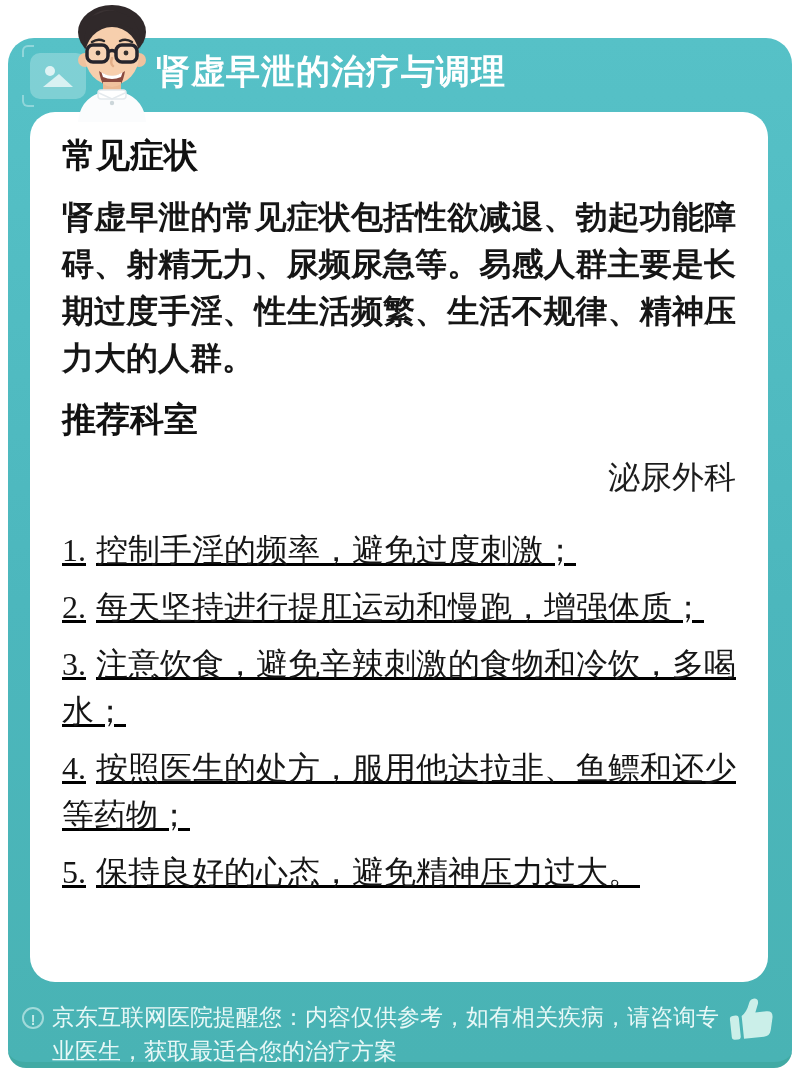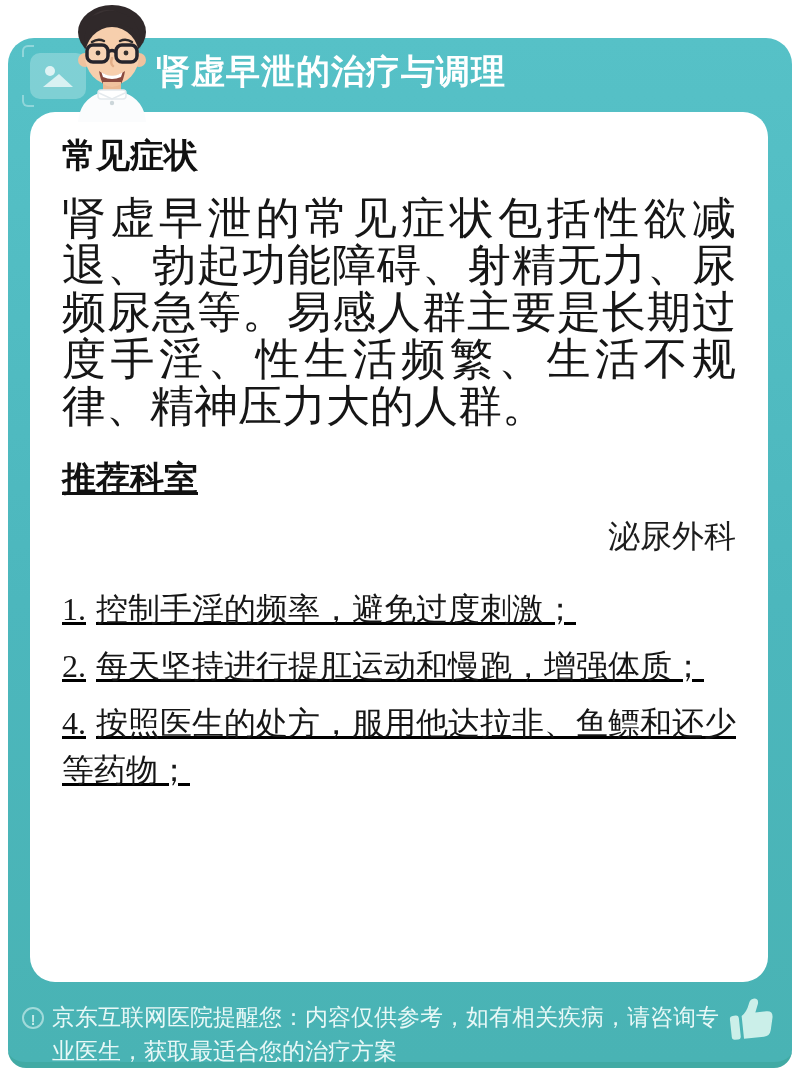--- a/index.html
+++ b/index.html
@@ -38,24 +38,24 @@
   
   .card{
     position:absolute;left:22px;right:24px;top:74px;bottom:80px;
     background:#ffffff;border-radius:25px;
     padding:26px 32px 0 32px;box-sizing:border-box;
     z-index:2;
   }
   .card h2{
     margin:0;font-size:34px;line-height:34px;font-weight:700;color:#111111;
   }
-  .card h2.h-dept{margin-top:32px;text-decoration:underline;}
+  .card h2.h-dept{margin-top:20px;}
   .card h2.h-tips{margin-top:20px;}
   .card p.body-text{
-    margin:22px 0 0 0;font-size:44px;line-height:47px;color:#161616;font-weight:400;
+    margin:22px 0 0 0;font-size:32px;line-height:47px;color:#161616;font-weight:700;
     text-align:justify;
   }
   .card p.dept-text{
     margin:18px 0 0 0;font-size:32px;line-height:47px;color:#1d1d1d;font-weight:400;text-align:right;
   }
   .tips-list{list-style:none;margin:26px 0 0 0;padding:0;text-decoration:underline;}
   .tips-list li{
     font-size:32px;line-height:47px;color:#161616;
   }
   .tips-list li + li{margin-top:10px;}
@@ -101,21 +101,23 @@
   <div class="card">
     <h2>常见症状</h2>
     <p class="body-text">肾虚早泄的常见症状包括性欲减退、勃起功能障碍、射精无力、尿频尿急等。易感人群主要是长期过度手淫、性生活频繁、生活不规律、精神压力大的人群。</p>
 
     <h2 class="h-dept">推荐科室</h2>
     <p class="dept-text">泌尿外科</p>
 
     <ul class="tips-list">
       <li><span class="num">1.</span><span>控制手淫的频率，避免过度刺激；</span></li>
       <li><span class="num">2.</span><span>每天坚持进行提肛运动和慢跑，增强体质；</span></li>
+      <li><span class="num">3.</span><span>注意饮食，避免辛辣刺激的食物和冷饮，多喝水；</span></li>
       <li><span class="num">4.</span><span>按照医生的处方，服用他达拉非、鱼鳔和还少等药物；</span></li>
+      <li><span class="num">5.</span><span>保持良好的心态，避免精神压力过大。</span></li>
     </ul>
   </div>
 
   <div class="footer">
     <div class="info-icon">!</div>
     <div class="footer-text">京东互联网医院提醒您：内容仅供参考，如有相关疾病，请咨询专业医生，获取最适合您的治疗方案</div>
   </div>
 
   <svg class="thumb-icon" viewBox="0 0 50 42">
     <rect x="4" y="16" width="9" height="24" rx="3" fill="#cbefe9"></rect>

